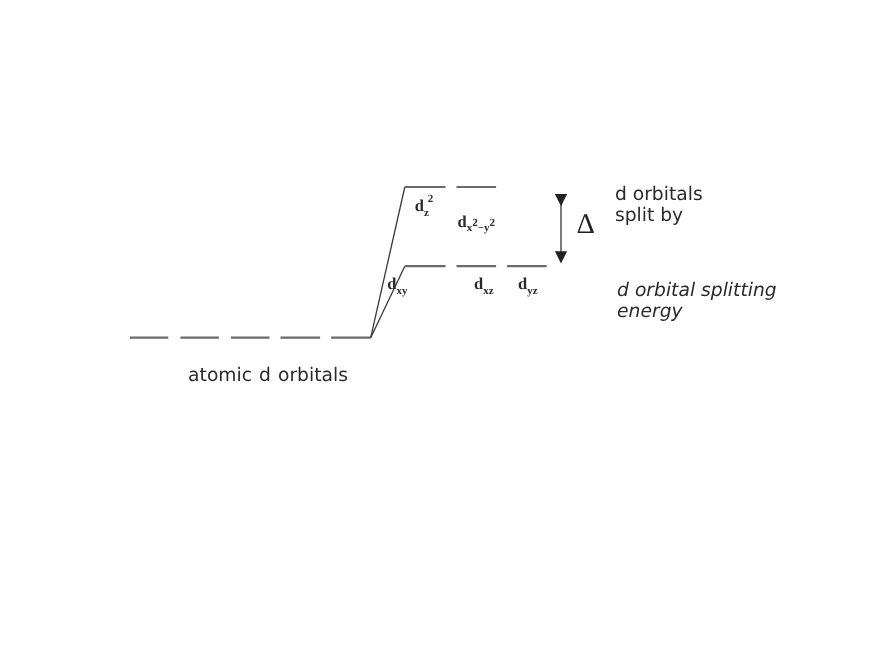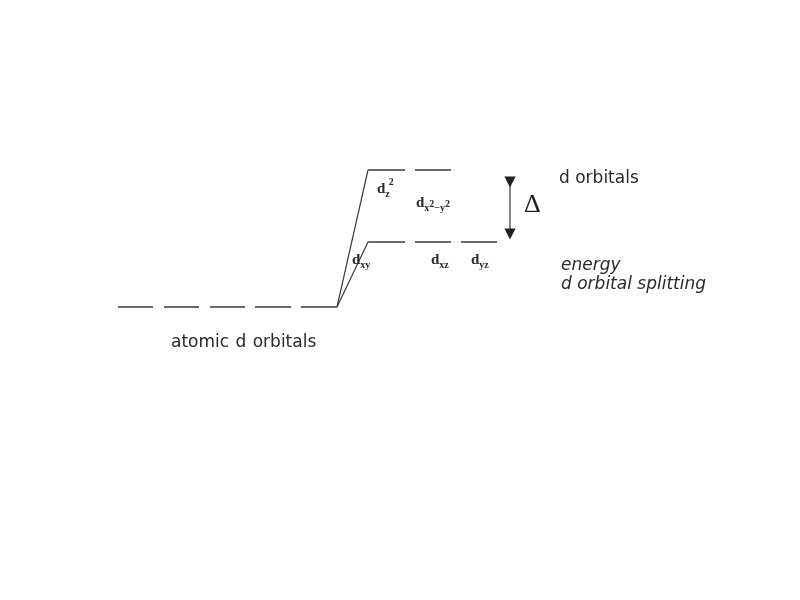--- a/index.html
+++ b/index.html
@@ -57,20 +57,21 @@
 <div class="label" style="left:416px; top:178px;margin-top:16px;"><span>d</span><sub><span>x</span><sup>2</sup><span>−y</span><sup>2</sup></sub></div>
 
 <div class="label" style="left:352px; top:251px;"><span>d</span><sub>xy</sub></div>
 <div class="label" style="left:419px; top:251px;margin-left:12px;"><span>d</span><sub>xz</sub></div>
 <div class="label" style="left:471px; top:251px;"><span>d</span><sub>yz</sub></div>
 
 <div class="delta" style="left:524px; top:189px;">Δ</div>
 
 <div class="sans" style="left:559px; top:168px;">
   <div>d  orbitals</div>
+  <div>split by</div>
 </div>
 
 <div class="sans ital" style="left:561px; top:255px;">
+  <div>d orbital splitting</div>
   <div>energy</div>
-  <div>d orbital splitting</div>
 </div>
 
 <div class="sans" style="left:171px; top:332px; word-spacing:1px;">atomic  d  orbitals</div>
 
 </body></html>

